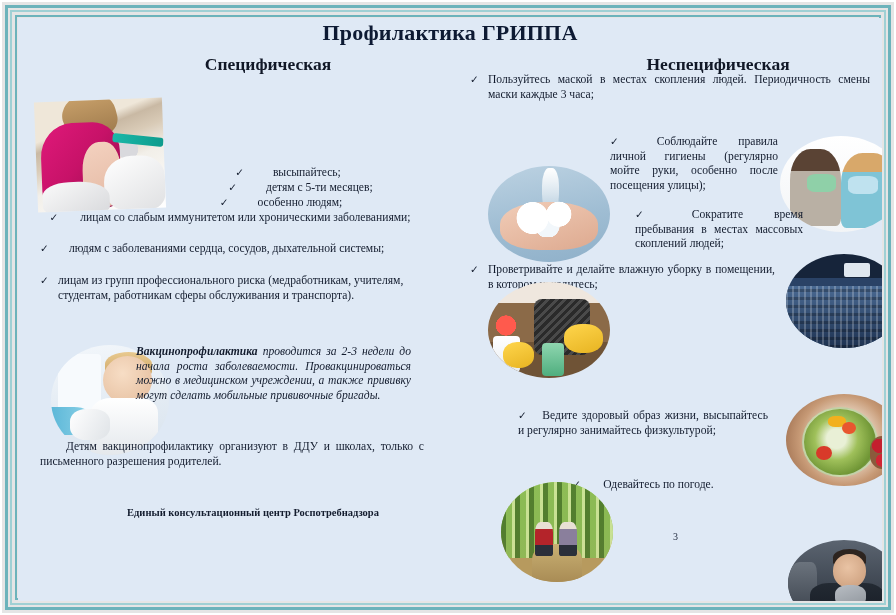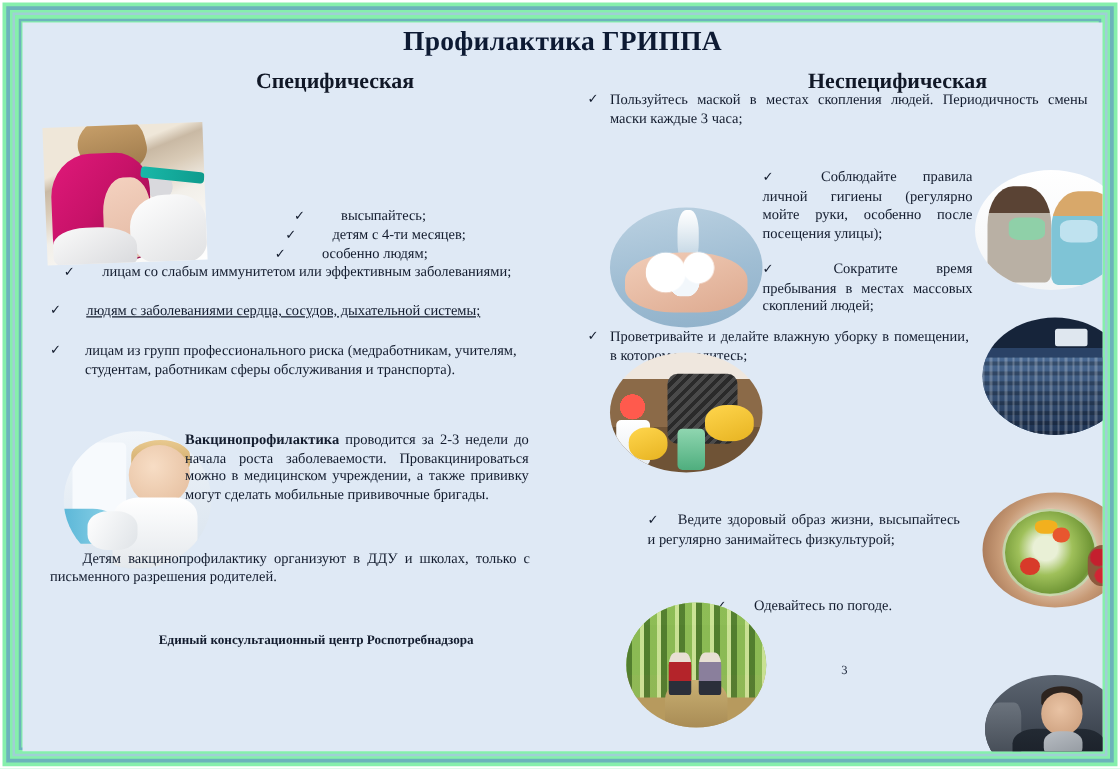--- a/index.html
+++ b/index.html
@@ -6,21 +6,21 @@
   html,body{margin:0;padding:0;}
   body{
     width:896px;height:615px;
     background:#ffffff;
     font-family:"Liberation Serif", serif;
     overflow:hidden;
   }
   .slide{
     position:relative;
     width:896px;height:615px;
-    background:#86efac;
+    background:#e5e5e5;
     box-sizing:border-box;
     border:2px solid #ffffff;
   }
   
   .frame-outer{
     position:absolute;left:3px;top:3px;right:3px;bottom:3px;
     border:3px solid #6cb3bb;
     box-sizing:border-box;
     pointer-events:none;
   }
@@ -251,52 +251,52 @@
     </div>
 
 
     <div class="txt ctr" style="left:170px;top:148px;width:200px;">
       <span class="chk">✓</span>
       <span style="display:inline-block;width:26px;"></span><span>высыпайтесь;</span>
     </div>
 
     <div class="txt ctr" style="left:175px;top:163px;width:215px;">
       <span class="chk">✓</span>
-      <span style="display:inline-block;width:26px;"></span><span>детям с 4-ти месяцев;</span>
+      <span style="display:inline-block;width:26px;"></span><span>детям с 5-ти месяцев;</span>
     </div>
 
     <div class="txt ctr" style="left:163px;top:178px;width:200px;">
       <span class="chk">✓</span>
       <span style="display:inline-block;width:26px;"></span><span>особенно людям;</span>
     </div>
 
     <div class="txt" style="left:22px;top:193px;width:380px;text-align:center;">
-      <span class="chk" style="margin-right:22px;">✓</span><span>лицам со слабым иммунитетом или эффективным заболеваниями;</span>
+      <span class="chk" style="margin-right:22px;">✓</span><span>лицам со слабым иммунитетом или хроническими заболеваниями;</span>
     </div>
 
     <div class="txt" style="left:22px;top:224px;width:384px;">
       <span class="chk" style="float:left;width:18px;">✓</span>
-      <span style="display:block;margin-left:29px;text-decoration:underline;">людям с заболеваниями сердца, сосудов, дыхательной системы;</span>
+      <span style="display:block;margin-left:29px;">людям с заболеваниями сердца, сосудов, дыхательной системы;</span>
     </div>
 
     <div class="txt" style="left:22px;top:256px;width:384px;">
       <span class="chk" style="float:left;width:18px;">✓</span>
-      <span style="display:block;margin-left:28px;">лицам из групп профессионального риска (медработникам, учителям, студентам, работникам сферы обслуживания и транспорта).</span>
+      <span style="display:block;margin-left:18px;">лицам из групп профессионального риска (медработникам, учителям, студентам, работникам сферы обслуживания и транспорта).</span>
     </div>
 
     <div class="photo oval" id="img-baby-vaccine">
       <div class="bg"></div>
         <div class="nurse"></div>
         <div class="hair"></div>
       <div class="head"></div>
         <div class="body"></div>
         <div class="hand"></div>
     </div>
 
-    <div class="txt just" style="left:130px;top:327px;width:275px;text-indent:0;">
+    <div class="txt just" style="left:118px;top:327px;width:275px;text-indent:0;font-style:italic;">
       <span class="bold">Вакцинопрофилактика</span><span> проводится за 2-3 недели до начала роста заболеваемости. Провакцинироваться можно в медицинском учреждении, а также прививку могут сделать мобильные прививочные бригады.</span>
     </div>
 
     <div class="txt just" style="left:22px;top:422px;width:384px;text-indent:26px;">Детям вакцинопрофилактику организуют в ДДУ и школах, только с письменного разрешения родителей.</div>
 
     <div class="txt ctr bold" style="left:70px;top:488px;width:330px;font-size:10.5px;line-height:13px;">Единый консультационный центр Роспотребнадзора</div>
 
     <div class="txt just" style="left:452px;top:55px;width:400px;">
       <span class="chk" style="float:left;width:18px;">✓</span>
       <span style="display:block;margin-left:18px;">Пользуйтесь маской в местах скопления людей. Периодичность смены маски каждые 3 часа;</span>
@@ -312,21 +312,21 @@
       <div class="kidA"></div>
         <div class="kidB"></div>
         <div class="maskA"></div>
         <div class="maskB"></div>
     </div>
 
     <div class="txt just" style="left:592px;top:117px;width:168px;">
       <span class="chk" style="margin-right:20px;">✓</span><span>Соблюдайте правила личной гигиены (регулярно мойте руки, особенно после посещения улицы);</span>
     </div>
 
-    <div class="txt just" style="left:592px;top:190px;width:168px;">
+    <div class="txt just" style="left:617px;top:190px;width:168px;">
       <span class="chk" style="margin-right:20px;">✓</span><span>Сократите время пребывания в местах массовых скоплений людей;</span>
     </div>
 
     <div class="photo oval" id="img-crowd">
       <div class="rows"></div>
         <div class="screen"></div>
     </div>
 
     <div class="txt just" style="left:452px;top:245px;width:305px;">
       <span class="chk" style="float:left;width:18px;">✓</span>

